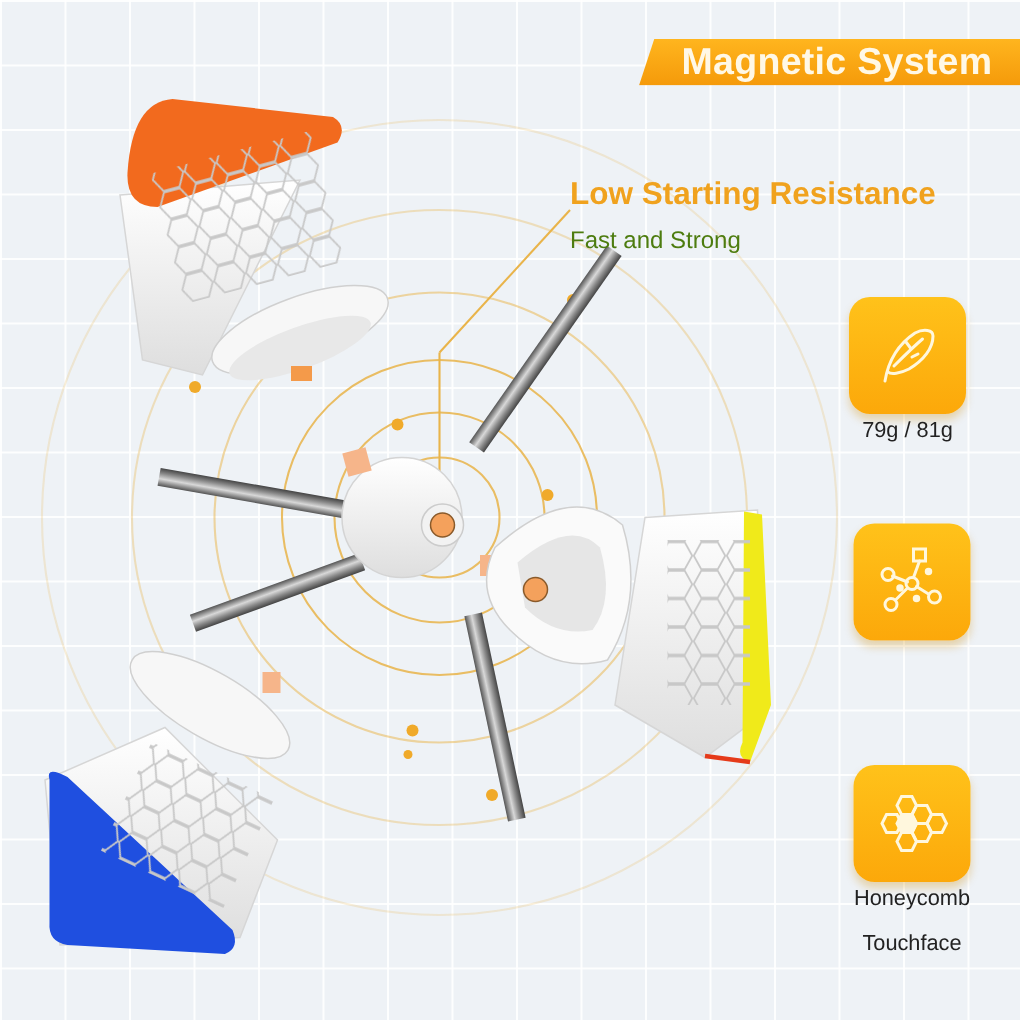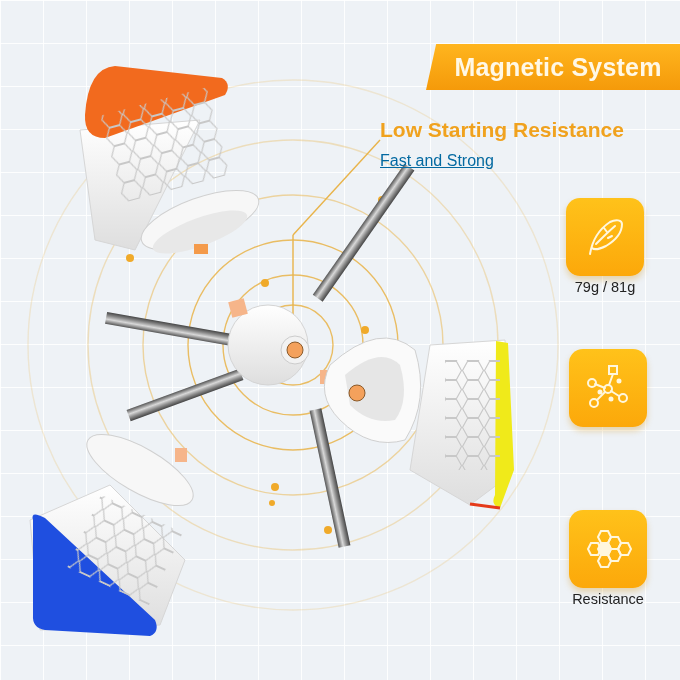--- a/index.html
+++ b/index.html
@@ -12,37 +12,37 @@
     position:absolute; inset:0;
     background-image:
       linear-gradient(to right, rgba(255,255,255,0.9) 1px, transparent 1px),
       linear-gradient(to bottom, rgba(255,255,255,0.9) 1px, transparent 1px);
     background-size:43px 43px;
     background-color:#eef2f6;
   }
   .scene { position:absolute; inset:0; }
 
   .banner {
-    position:absolute; left:426px; top:44px; width:254px; height:46px;
+    position:absolute; left:426px; top:26px; width:254px; height:31px;
     background:linear-gradient(180deg,#ffb51e 0%,#f59a0a 100%);
     clip-path:polygon(4% 0,100% 0,100% 100%,0 100%);
     box-shadow:0 3px 6px rgba(200,120,0,0.35);
     display:flex; align-items:center; justify-content:center;
   }
   .banner span {
     color:#fff8e6; font-weight:bold; font-size:25px; letter-spacing:0.2px;
     padding-left:10px;
   }
   .headline {
     position:absolute; left:380px; top:118px;
     color:#f0a21e; font-weight:bold; font-size:21px;
   }
   .subline {
     position:absolute; left:380px; top:152px;
-    color:#0369a1; font-size:16px;text-decoration:underline;
+    color:#4d7c0f; font-size:16px;
   }
   .feature {
     position:absolute; width:110px; text-align:center;
   }
   .feature .box {
     width:78px; height:78px; margin:0 auto; border-radius:14px;
     background:linear-gradient(180deg,#ffc21a 0%,#fca80a 100%);
     box-shadow:0 4px 6px rgba(210,140,0,0.3);
     display:flex; align-items:center; justify-content:center;
   }
@@ -179,15 +179,16 @@
       <polygon points="20,4 27,4 30,10 27,16 20,16 17,10"></polygon>
       <polygon points="30,10 37,10 40,16 37,22 30,22 27,16"></polygon>
       <polygon points="10,16 17,16 20,22 17,28 10,28 7,22"></polygon>
       <polygon points="20,16 27,16 30,22 27,28 20,28 17,22" fill="#fff7dd"></polygon>
       <polygon points="30,22 37,22 40,28 37,34 30,34 27,28"></polygon>
       <polygon points="40,16 47,16 50,22 47,28 40,28 37,22"></polygon>
       <polygon points="20,28 27,28 30,34 27,40 20,40 17,34"></polygon>
     </svg>
   </div>
   <div class="label">
-    <div style="margin-bottom:8px;">Resistance</div>
+    <div style="margin-bottom:8px;">Honeycomb</div>
+    <div>Touchface</div>
   </div>
 </div>
 
 </body></html>

